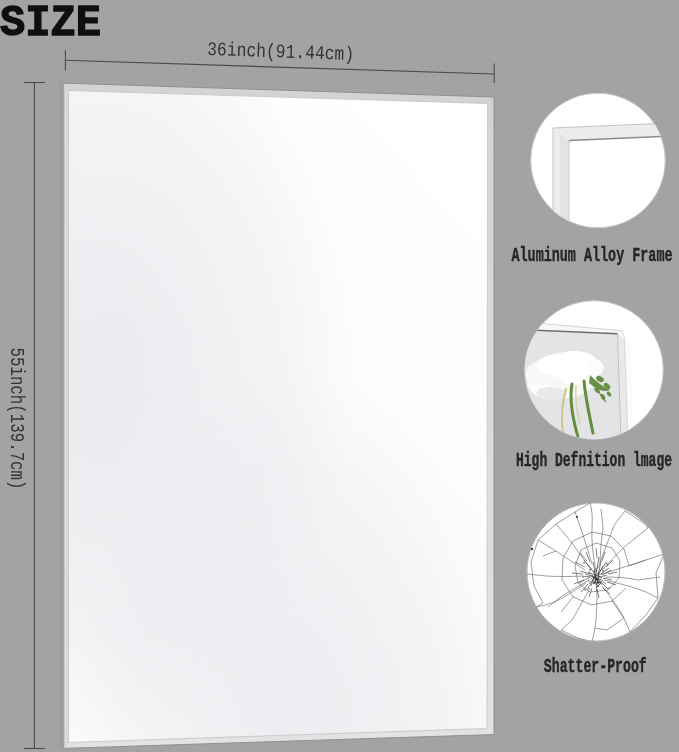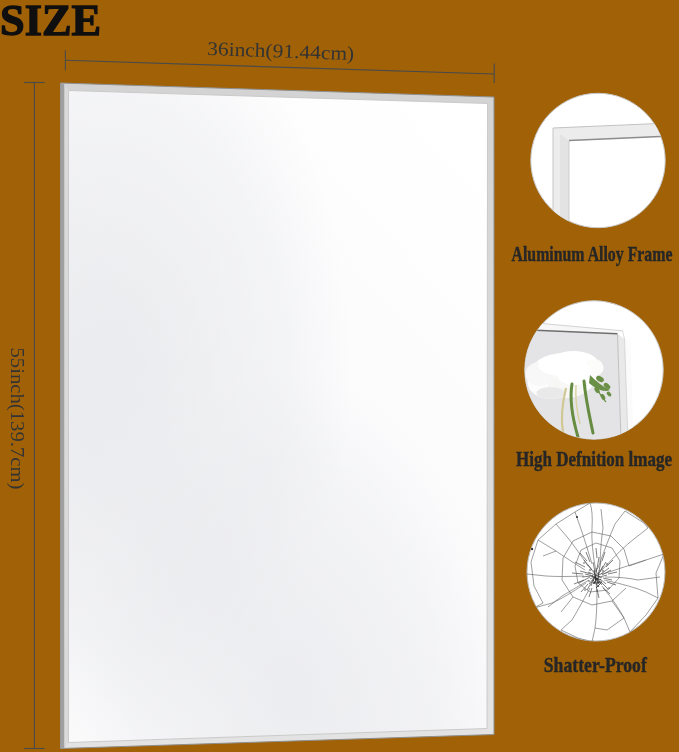--- a/index.html
+++ b/index.html
@@ -1,17 +1,17 @@
 <!DOCTYPE html>
 <html><head>
 <meta charset="utf-8">
 <style>
   html,body{margin:0;padding:0;background:#ffffff;}
-  #stage{position:relative;width:679px;height:752px;background:#a16207;overflow:hidden;
-         font-family:Liberation Serif, serif;}
+  #stage{position:relative;width:679px;height:752px;background:#a3a3a3;overflow:hidden;
+         font-family:Liberation Mono, monospace;}
 </style>
 </head>
 <body>
 <div id="stage">
 <svg width="679" height="752" viewBox="0 0 679 752">
   <defs>
     <linearGradient id="glass" x1="0.85" y1="0" x2="0.15" y2="1">
       <stop offset="0" stop-color="#ffffff"></stop>
       <stop offset="0.45" stop-color="#fbfbfc"></stop>
       <stop offset="0.75" stop-color="#f5f5f7"></stop>

